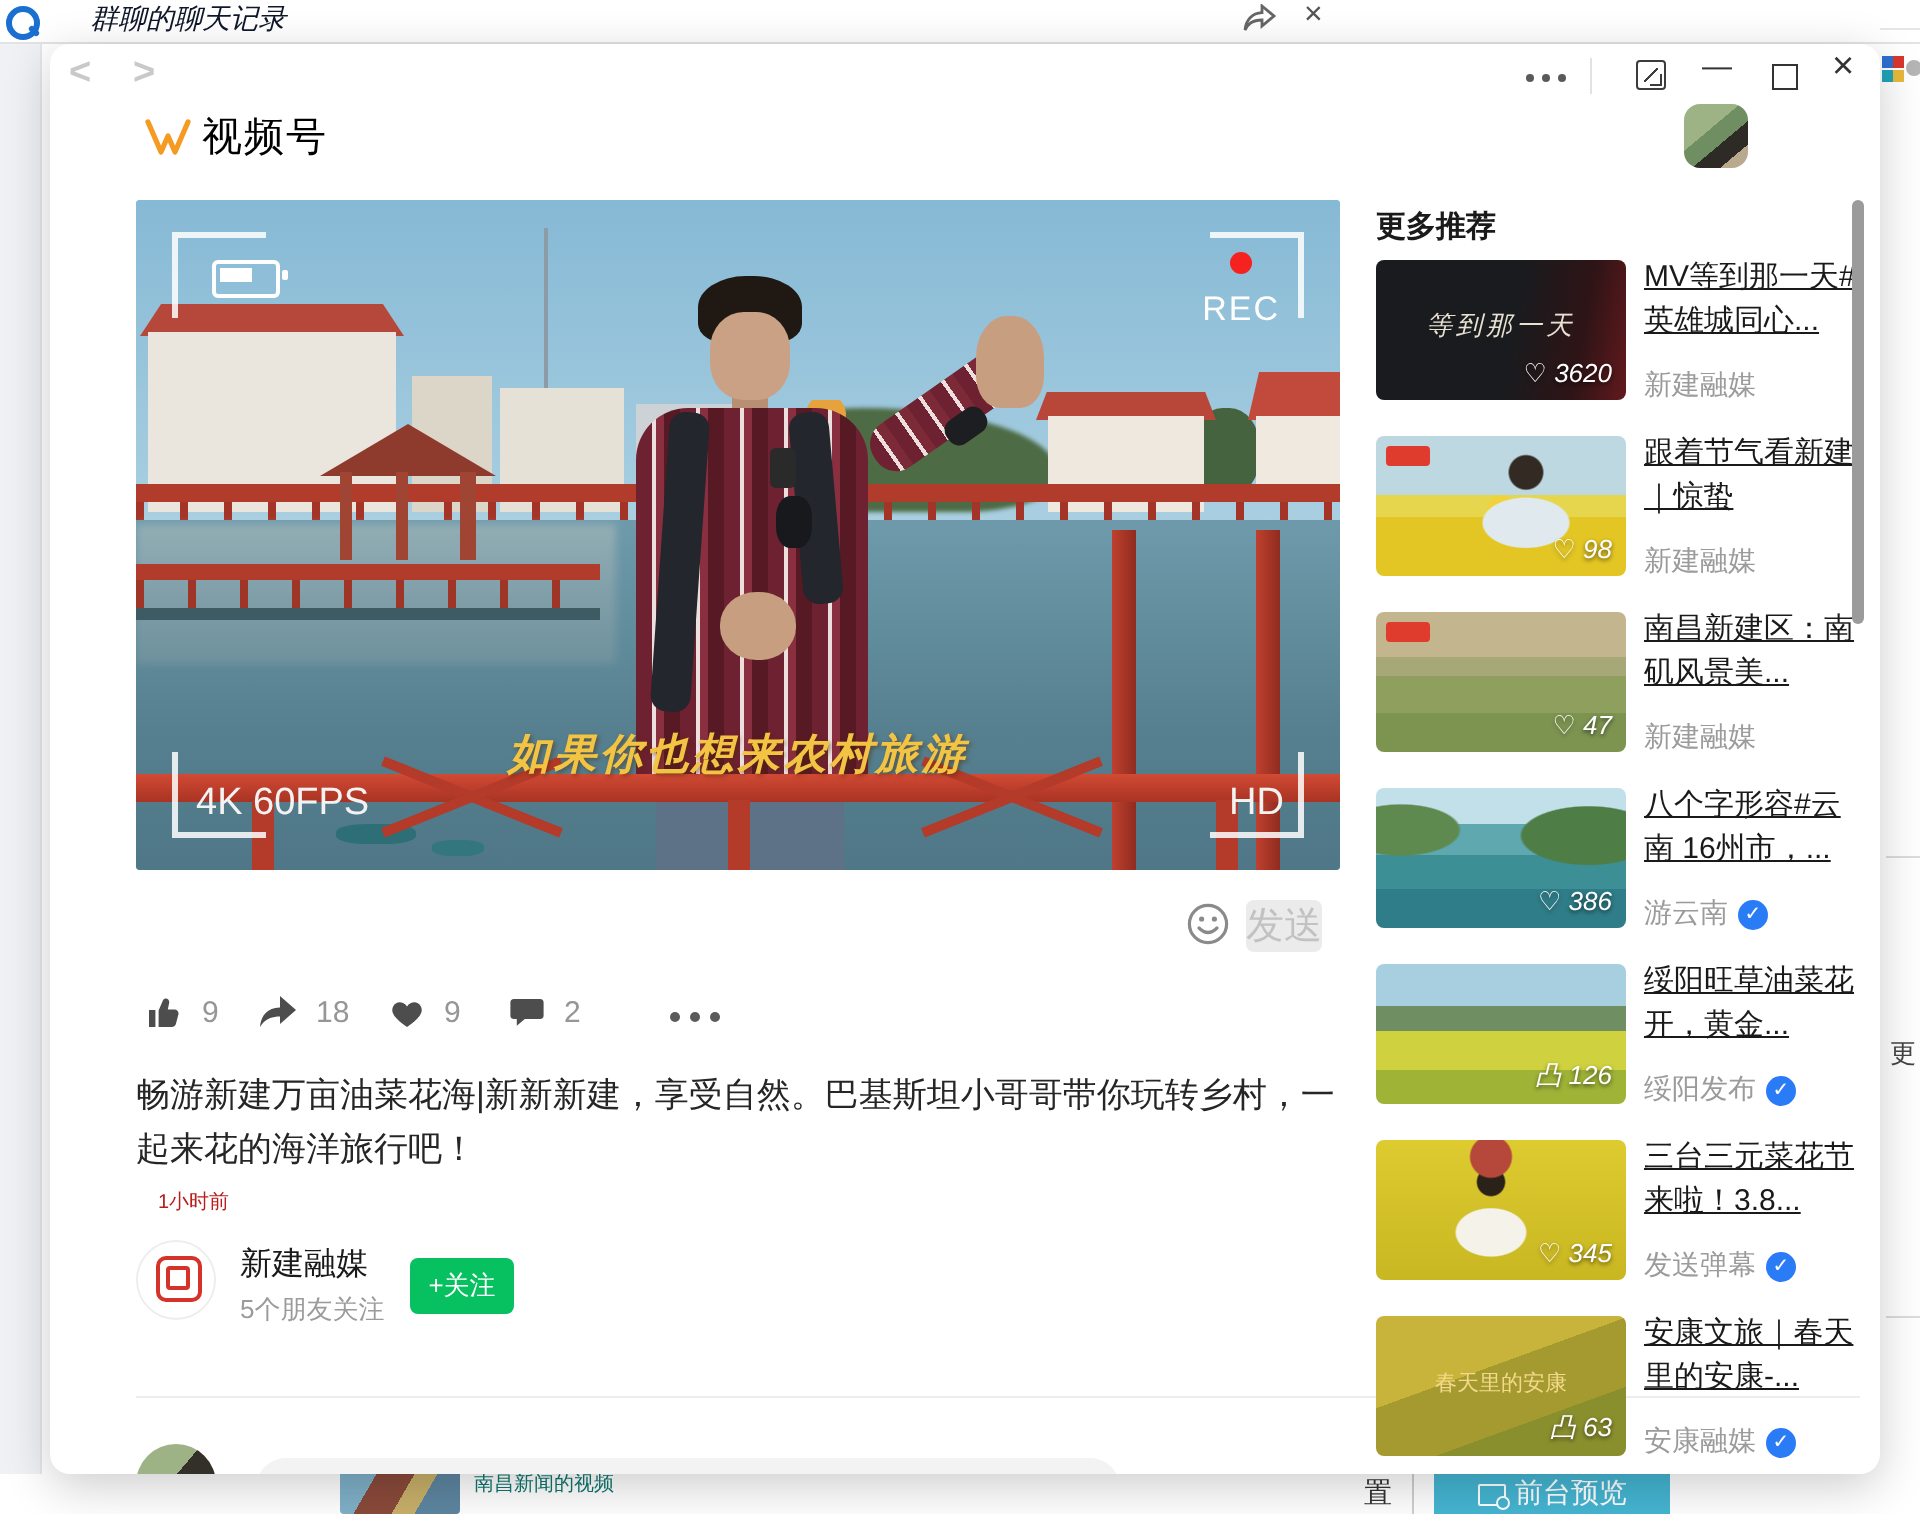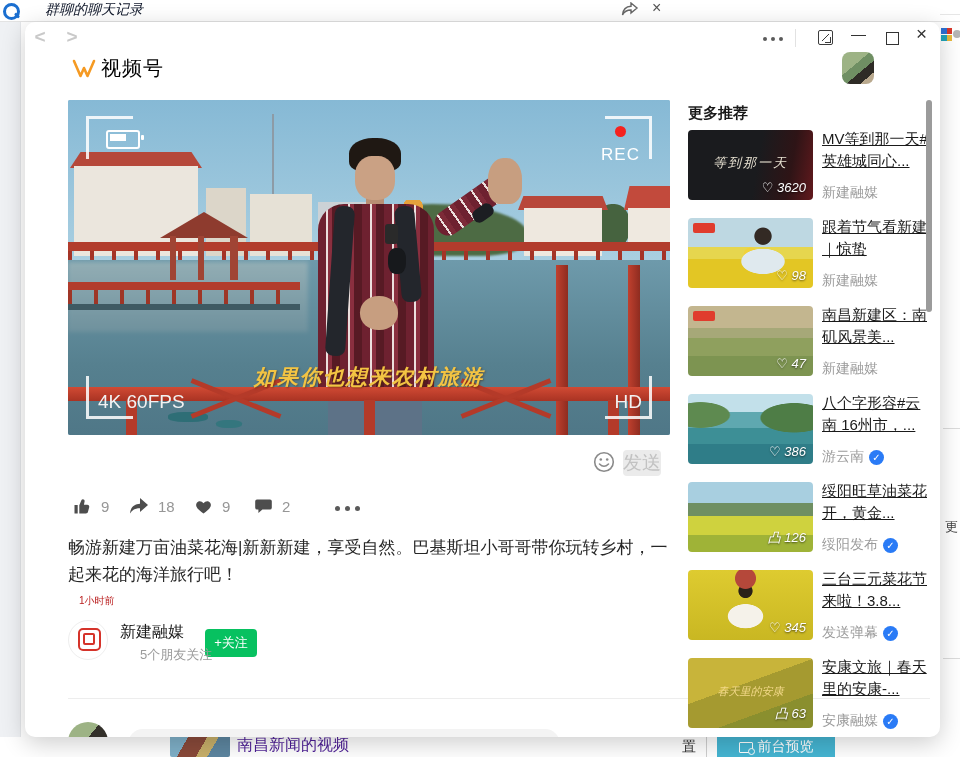--- a/index.html
+++ b/index.html
@@ -18,21 +18,21 @@
   .rt-line2{left:943px;top:428px;width:17px;height:1px;background:#dcdcdc;}
   .rt-line3{left:943px;top:658px;width:17px;height:1px;background:#dcdcdc;}
   .rt-char{left:945px;top:518px;width:15px;overflow:hidden;font-size:13px;color:#444;}
   .px-icon{left:941px;top:28px;width:11px;height:13px;
     background:linear-gradient(90deg,#2d6fd1 50%,#d8372c 50%) top/11px 6px no-repeat,
                linear-gradient(90deg,#20a3b9 50%,#e8b93c 50%) bottom/11px 6px no-repeat;}
   .gray-dot{left:953px;top:30px;width:8px;height:8px;border-radius:50%;background:#b5b5b5;}
   
   .bot-thumb{left:170px;top:729px;width:60px;height:28px;border-radius:2px;
     background:linear-gradient(120deg,#7fb0c8 0 30%,#8a4a3a 30% 55%,#c8b06a 55% 70%,#5d86a0 70% 100%);}
-  .bot-label{left:237px;top:735px;font-size:16px;color:#4c1d95;}
+  .bot-label{left:237px;top:735px;font-size:10px;color:#0f766e;}
   .bot-char{left:682px;top:738px;font-size:14px;color:#333;}
   .bot-div{left:706px;top:731px;width:1px;height:26px;background:#cfcfcf;}
   .preview-btn{left:717px;top:737px;width:118px;height:20px;background:#45b5d2;color:#fff;
     font-size:14px;display:flex;align-items:center;justify-content:center;gap:5px;}
   .pv-ic{width:12px;height:9px;border:1.5px solid #fff;border-radius:1px;position:relative;}
   .pv-ic::after{content:"";position:absolute;right:-3px;bottom:-3px;width:5px;height:5px;border:1.5px solid #fff;border-radius:50%;background:#45b5d2;}
   
   #popup{left:25px;top:22px;width:915px;height:715px;background:#fff;border-radius:10px;
     box-shadow:0 6px 24px rgba(0,0,0,.2);overflow:hidden;}
   .nav-arrow{top:4px;font-size:19px;color:#c9c9c9;font-weight:bold;width:20px;text-align:center;}
@@ -142,21 +142,21 @@
   
   .desc{left:43px;top:512px;width:606px;font-size:17px;color:#262626;line-height:27px;}
   .time{left:43px;top:572px;font-size:10px;color:#b91c1c;margin-left:11px;}
   
   .acc-avatar{left:43px;top:598px;width:40px;height:40px;border-radius:50%;background:#fff;border:1px solid #eee;box-sizing:border-box;}
   .acc-logo{left:9px;top:7px;width:19px;height:19px;border:2.5px solid #d5332a;border-radius:5px;}
   .acc-logo::after{content:"";position:absolute;left:3px;top:3px;width:8px;height:8px;border:2px solid #d5332a;border-radius:2px;}
   .acc-name{left:95px;top:600px;font-size:16px;color:#1a1a1a;}
   .follow-btn{left:180px;top:607px;width:52px;height:28px;background:#07c160;color:#fff;border-radius:4px;
     font-size:13px;display:flex;align-items:center;justify-content:center;}
-  .acc-friends{left:95px;top:624px;font-size:13px;color:#9b9b9b;margin-left:20px;}
+  .acc-friends{left:95px;top:624px;font-size:13px;color:#9b9b9b;}
   .divider{left:43px;top:676px;width:862px;height:1px;background:#ededed;}
   .cm-avatar{left:43px;top:700px;width:40px;height:40px;border-radius:50%;
     background:linear-gradient(130deg,#9db385 0 45%,#33302a 45% 75%,#c7b493 75%);}
   .cm-input{left:103px;top:707px;width:432px;height:30px;border-radius:15px;background:#f3f3f3;}
   
   .sb-title{left:663px;top:82px;font-size:15px;font-weight:bold;color:#1a1a1a;}
   .sb-item{left:663px;width:244px;height:74px;}
   .thumb{left:0;top:0;width:125px;height:70px;border-radius:4px;overflow:hidden;}
   .t1{background:linear-gradient(100deg,#1a1b1e 55%,#2e1416 80%,#62191d 100%);}
   .t1 .ov{position:absolute;left:0;top:24px;width:100%;text-align:center;color:#e8e2d2;font-size:13px;letter-spacing:2px;font-style:italic;}
@@ -170,21 +170,21 @@
     radial-gradient(ellipse at 85% 34%,#4e7d46 0 22%,transparent 23%),
     radial-gradient(ellipse at 10% 30%,#5e8a50 0 18%,transparent 19%),
     linear-gradient(180deg,#c2e0ea 0 26%,#5fa8b0 26% 48%,#3d8f96 48% 72%,#2f7d88 72% 100%);}
   .t5{background:linear-gradient(180deg,#a8cfe0 0 30%,#6f8f62 30% 48%,#cfd23e 48% 76%,#9fb337 76% 100%);}
   .t6{background:
     radial-gradient(circle at 46% 12%,#b5483a 0 11%,transparent 12%),
     radial-gradient(circle at 46% 30%,#2a2118 0 8%,transparent 9%),
     radial-gradient(ellipse at 46% 66%,#f5f2ea 0 18%,transparent 19%),
     linear-gradient(180deg,#decb30,#c9b722);}
   .t7{background:linear-gradient(160deg,#c8b43a 0 40%,#a59a30 40% 70%,#8a8f2e 70% 100%);}
-  .t7 .ov{position:absolute;left:0;top:26px;width:100%;text-align:center;color:#f3d98a;font-size:11px;font-style:italic;}
+  .t7 .ov{position:absolute;left:0;top:26px;width:100%;text-align:center;color:#f3d98a;font-size:11px;}
   .corner-badge{position:absolute;left:5px;top:5px;width:22px;height:10px;background:#e03c2d;border-radius:2px;}
   .like{position:absolute;right:7px;bottom:5px;color:#fff;font-size:13px;text-shadow:0 1px 2px rgba(0,0,0,.6);font-style:italic;}
   .sb-t{left:134px;top:-2px;width:112px;font-size:15px;color:#1a1a1a;line-height:22px;word-break:break-all;
     display:-webkit-box;-webkit-line-clamp:2;-webkit-box-orient:vertical;overflow:hidden;text-decoration:underline;}
   .sb-a{left:134px;top:54px;font-size:14px;color:#9b9b9b;display:flex;align-items:center;gap:5px;}
   .vbadge{width:15px;height:15px;border-radius:50%;background:#2a7bf6;color:#fff;font-size:10px;
     display:inline-flex;align-items:center;justify-content:center;}
   .scrollbar{left:901px;top:78px;width:6px;height:212px;border-radius:3px;background:#9b9b9b;}
 </style>
 </head>

